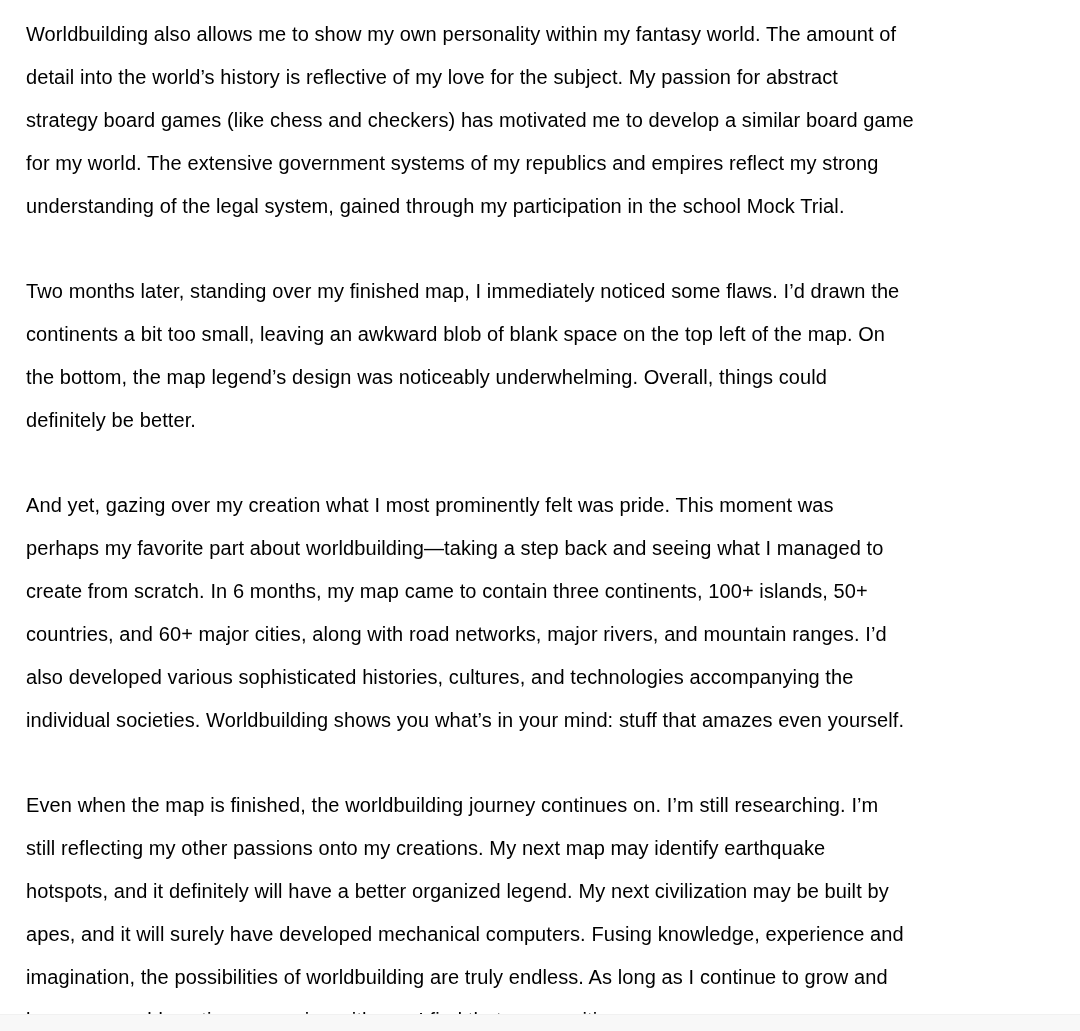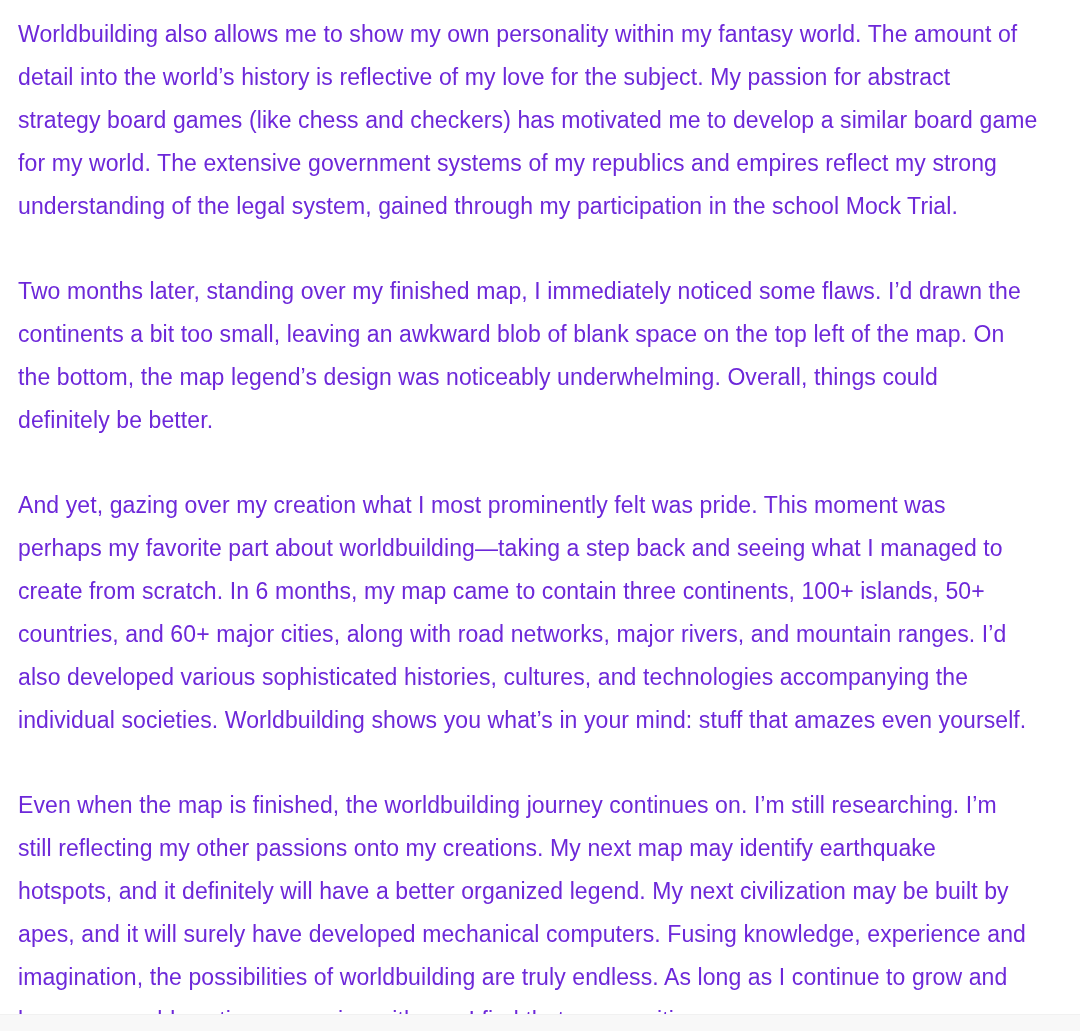--- a/index.html
+++ b/index.html
@@ -16,26 +16,26 @@
     height: 1031px;
     background: #ffffff;
     font-family: "Liberation Sans", sans-serif;
   }
   .essay {
     box-sizing: border-box;
     width: 1062px;
     padding: 13px 6px 0 14px;
   }
   .essay p {
-    margin: 0 0 42px 4px;
-    font-size: 23px;
+    margin: 0 0 42px 12px;
+    font-size: 20px;
     line-height: 43px;
     font-weight: 400;
     letter-spacing: 0.1px;
-    color: #6d28d9;
+    color: #000000;
     white-space: pre-line; 
   }
   .bottom-band {
     position: absolute;
     left: 0;
     bottom: 0;
     width: 1080px;
     height: 16px;
     background: #f8f8f8;
     border-top: 1px solid #f1f1f1;

